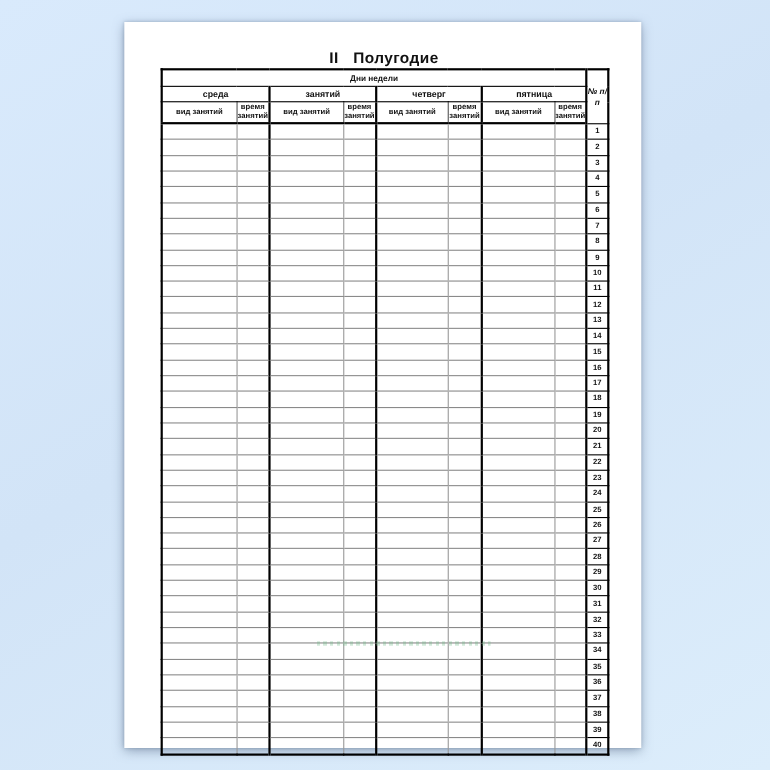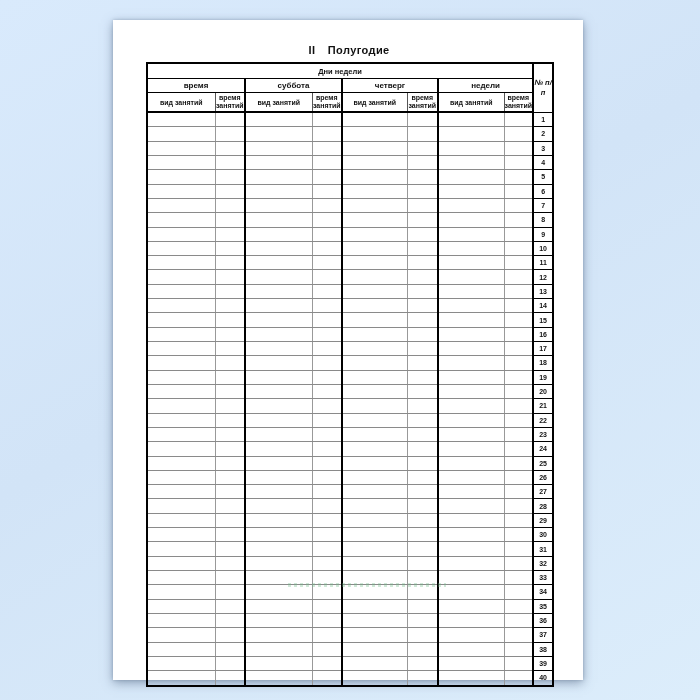--- a/index.html
+++ b/index.html
@@ -19,21 +19,21 @@
     height: 660px;
     background: #ffffff;
     box-shadow: 0 3px 10px rgba(80,100,130,0.55), 0 0 3px rgba(80,100,130,0.35);
   }
   .page-title {
     position: absolute;
     left: 33px;
     top: 24px;
     width: 406px;
     text-align: center;
-    font-size: 11px;
+    font-size: 14px;
     font-weight: bold;
     color: #111;
     word-spacing: 9px;
     letter-spacing: 0.4px;
     white-space: nowrap;
   }
   table.schedule {
     position: absolute;
     left: 33px;
     top: 42px;
@@ -111,24 +111,24 @@
         <col style="width:66px">
           <col style="width:29px">
         <col style="width:20px">
       </colgroup>
       <thead>
         <tr class="r1">
           <th colspan="8">Дни недели</th>
           <th rowspan="3" class="num-h">№ п/п</th>
         </tr>
         <tr class="r2">
-          <th colspan="2">время</th>
-          <th colspan="2" class="grp">суббота</th>
+          <th colspan="2">среда</th>
+          <th colspan="2" class="grp">занятий</th>
           <th colspan="2" class="grp">четверг</th>
-          <th colspan="2" class="grp">недели</th>
+          <th colspan="2" class="grp">пятница</th>
         </tr>
         <tr class="r3">
           <th>вид занятий</th>
           <th class="vr-h thin-l">время занятий</th>
           <th class="grp">вид занятий</th>
           <th class="vr-h thin-l">время занятий</th>
           <th class="grp">вид занятий</th>
           <th class="vr-h thin-l">время занятий</th>
           <th class="grp">вид занятий</th>
           <th class="vr-h thin-l">время занятий</th>

